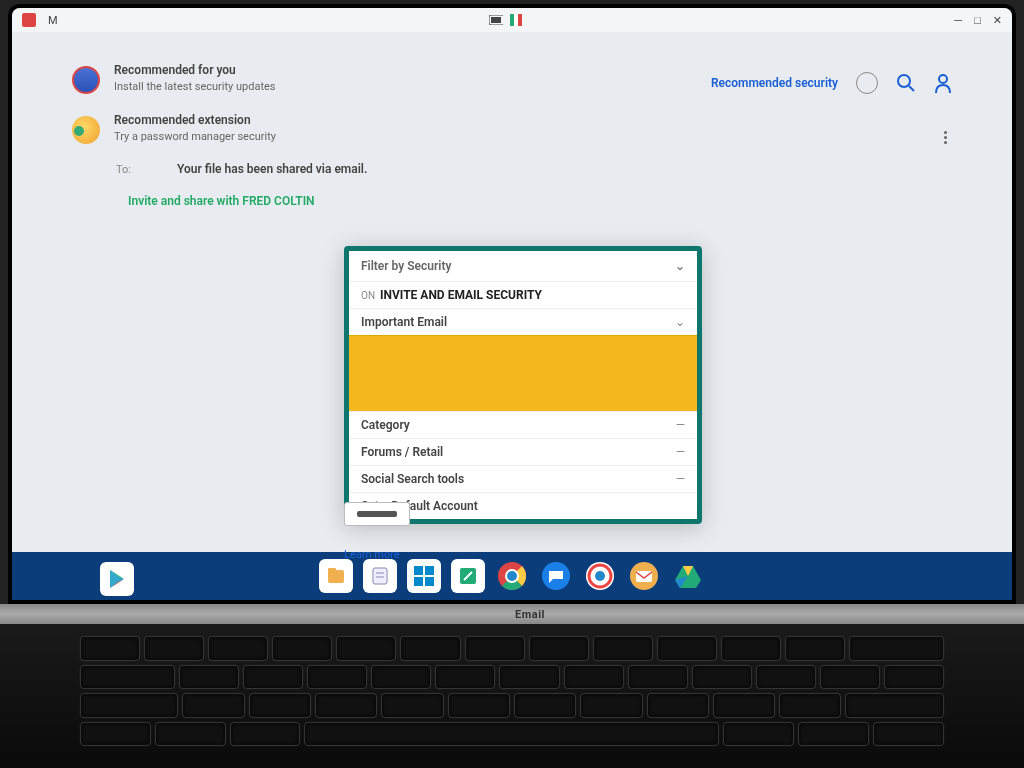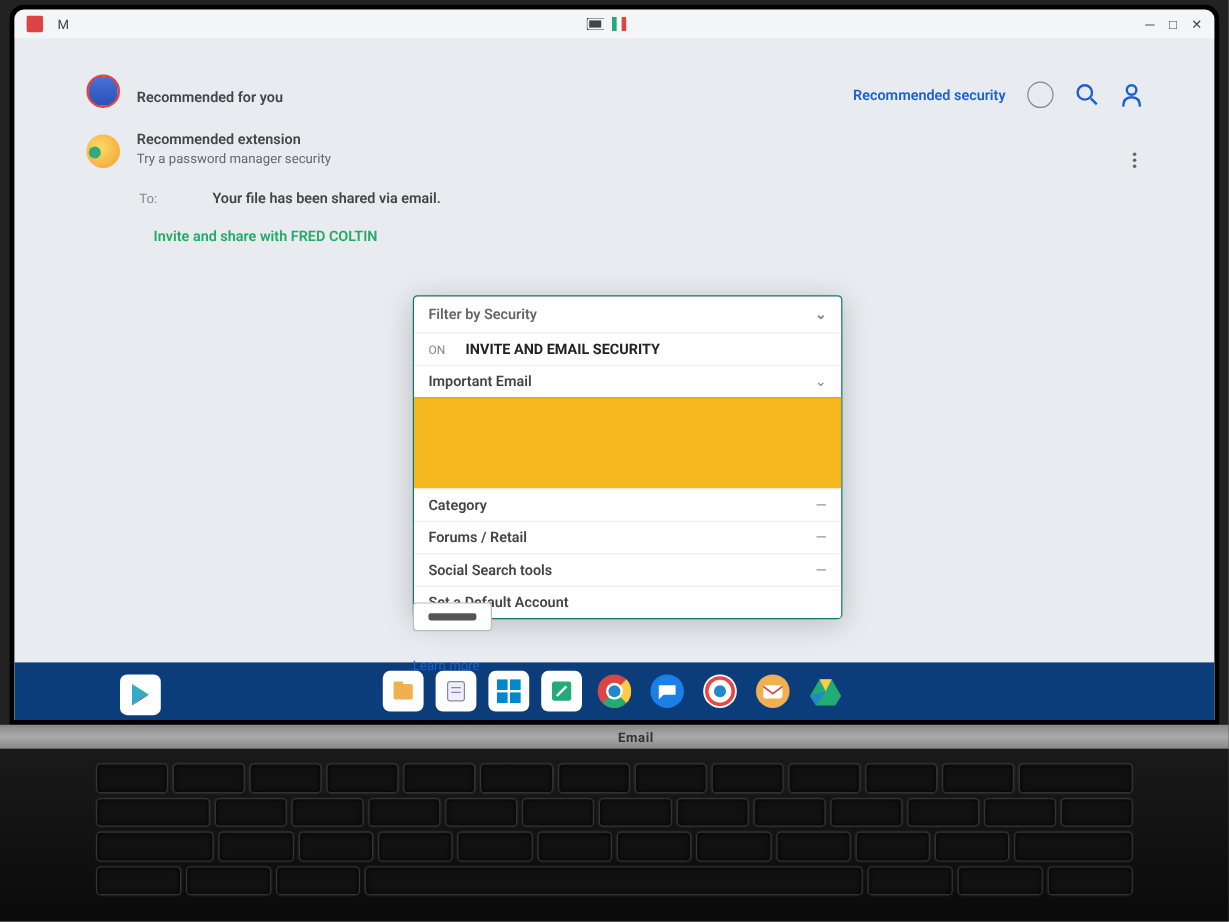--- a/index.html
+++ b/index.html
@@ -31,26 +31,26 @@
 .circle-btn { width: 22px; height: 22px; border: 1.5px solid #888; border-radius: 50%; }
 .icon-blue { color: #1a5fd6; }
 .menu-dots { width: 14px; display: flex; flex-direction: column; gap: 2px; align-items: center; }
 .menu-dots span { width: 3px; height: 3px; background: #666; border-radius: 50%; }
 
 .row3 { margin-left: 44px; gap: 38px; }
 .row3 .label { color: #888; font-size: 11px; margin-right: 8px; }
 .row4 { margin-left: 56px; color: #2a6; font-size: 12px; font-weight: 600; filter: blur(0.6px); }
 
 
-.panel { position: absolute; top: 214px; left: 332px; width: 358px; background: #fff; border: 1px solid #0f766e; border-radius: 4px; box-shadow: 0 4px 24px rgba(0,0,0,0.2); font-size: 12px; }
+.panel { position: absolute; top: 214px; left: 332px; width: 358px; background: #fff; border: 5px solid #0f766e; border-radius: 4px; box-shadow: 0 4px 24px rgba(0,0,0,0.2); font-size: 12px; }
 .panel-header { padding: 8px 12px; display: flex; justify-content: space-between; align-items: center; color: #666; font-weight: 600; filter: blur(0.5px); }
 .panel-row { padding: 8px 12px; border-top: 1px solid #eee; display: flex; justify-content: space-between; align-items: center; }
 .panel-row.tight { padding: 6px 12px; }
 .panel-row .lbl-main { font-weight: 700; color: #222; filter: blur(0.5px); }
-.panel-row .lbl-small { font-size: 10px; color: #888; margin-right: 14px; filter: blur(0.5px); }
+.panel-row .lbl-small { font-size: 10px; color: #888; margin-right: 2px; filter: blur(0.5px); }
 .panel-row .lbl-med { font-weight: 600; color: #444; filter: blur(0.5px); }
 .chev { color: #888; font-size: 12px; }
 .panel-yellow { height: 76px; background: #f5b81e; margin: 0; border-top: 1px solid #e0a800; }
 .panel-footer-rows .panel-row { border-top: 1px solid #eee; }
 
 .below-panel { position: absolute; top: 470px; left: 332px; display: flex; flex-direction: column; gap: 22px; }
 .submit-btn { width: 66px; height: 24px; background: #fff; border: 1px solid #bbb; border-radius: 3px; display: flex; align-items: center; justify-content: center; }
 .submit-btn .bar { width: 40px; height: 6px; background: #555; border-radius: 2px; }
 .below-link { font-size: 11px; color: #1a5fd6; filter: blur(0.6px); }
 
@@ -109,20 +109,21 @@
           <span>✕</span>
         </div>
       </div>
 
       <div class="content">
 
         <div class="row1">
           <div class="avatar blue"></div>
           <div class="row-text">
             <div class="row-title">Recommended for you</div>
+            <div class="row-sub">Install the latest security updates</div>
           </div>
           <div class="row-right">
             <span class="link-blue">Recommended security</span>
             <span class="circle-btn"></span>
             <span class="icon-blue">
               <svg width="20" height="20" viewBox="0 0 20 20">
                   <circle cx="8" cy="8" r="6" fill="none" stroke="#1a5fd6" stroke-width="2"></circle>
                   <line x1="13" y1="13" x2="18" y2="18" stroke="#1a5fd6" stroke-width="2"></line>
                 </svg>
             </span>

